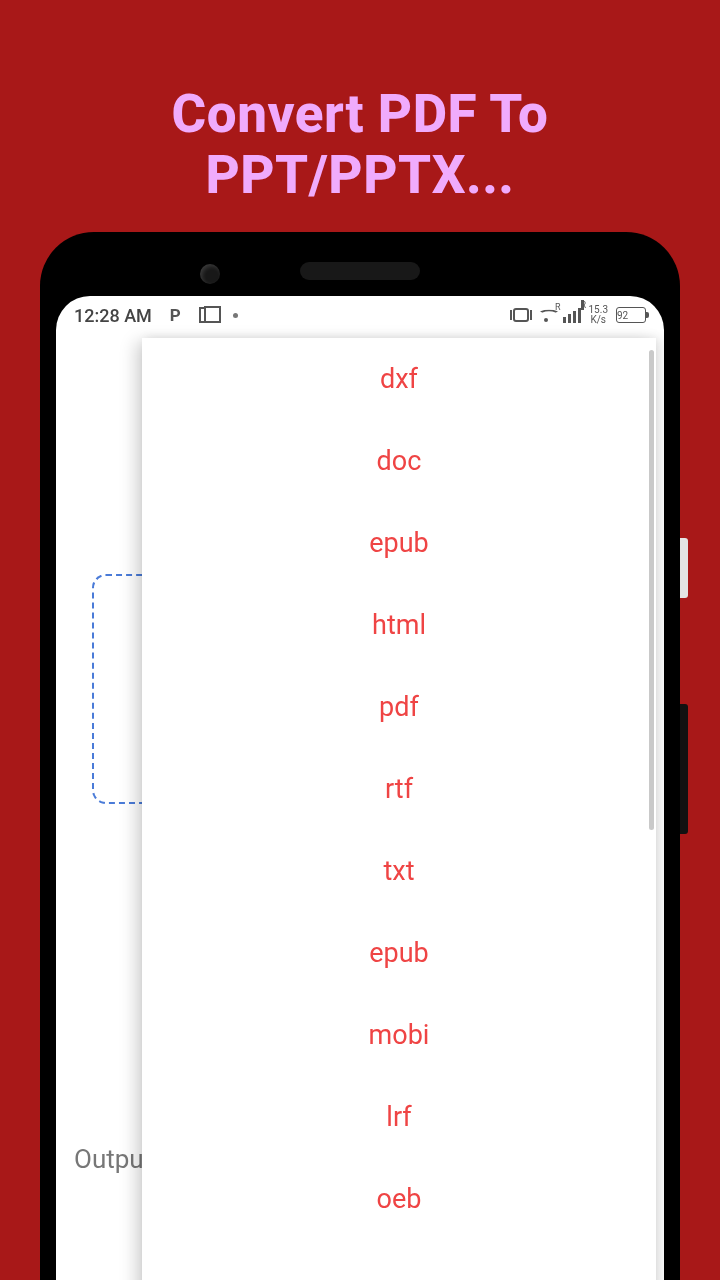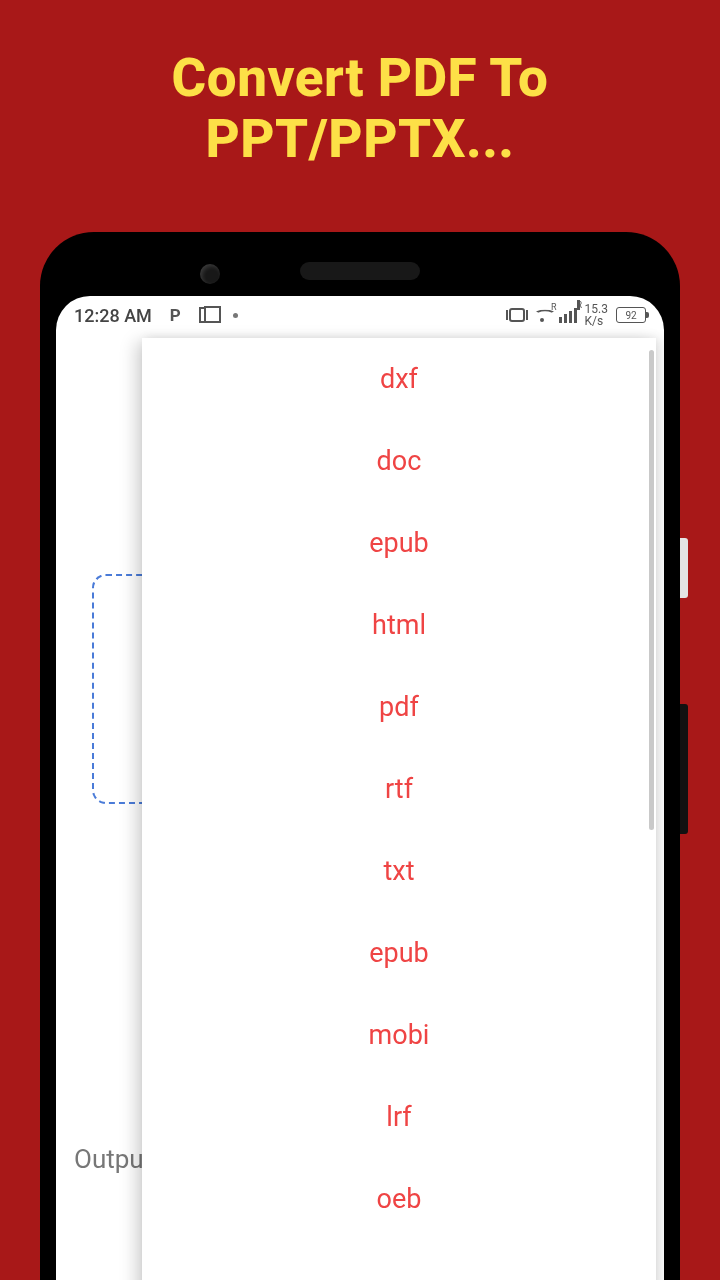--- a/index.html
+++ b/index.html
@@ -3,26 +3,27 @@
 <meta charset="utf-8">
 <style>
   * { margin: 0; padding: 0; box-sizing: border-box; }
   html, body { width: 720px; height: 1280px; overflow: hidden; }
   body {
     background: #a81818;
     font-family: -apple-system, BlinkMacSystemFont, "Segoe UI", Roboto, sans-serif;
   }
   .promo-title {
     text-align: center;
-    color: #fde047;
+    color: #f0abfc;
     font-weight: 800;
     font-size: 53px;
     line-height: 1.15;
     padding-top: 48px;
     letter-spacing: 0.5px;
+    margin-top: 36px;
   }
   .phone-frame {
     position: absolute;
     left: 40px;
     right: 40px;
     top: 232px;
     bottom: -40px;
     background: #000;
     border-radius: 54px 54px 0 0;
     padding: 14px 16px 0 16px;
@@ -78,22 +79,22 @@
   .sig-bars span { width:3px; background:#555; display:inline-block;}
   .sig-bars .b1{height:6px}.sig-bars .b2{height:9px}.sig-bars .b3{height:12px}.sig-bars .b4{height:15px}
   .sig-r { font-size:9px; position:absolute; top:-8px; right:-3px; color:#555;}
   .wifi-ic { width:18px; height:14px; position:relative; }
   .wifi-ic::before{content:""; position:absolute; bottom:0; left:7px; width:4px; height:4px; background:#555; border-radius:50%;}
   .wifi-ic::after{content:""; position:absolute; bottom:0; left:0; width:18px; height:18px; border:3px solid #555; border-bottom:none; border-left-color:transparent; border-right-color:transparent; border-radius:50% 50% 0 0; transform:scaleY(0.6); transform-origin:bottom;}
   .wifi-r { font-size:9px; position:absolute; top:-6px; right:-6px; color:#555;}
   .vib-ic { width:16px; height:14px; border:2px solid #555; border-radius:3px; position:relative;}
   .vib-ic::before,.vib-ic::after{content:"";position:absolute;width:2px;height:10px;background:#555;top:0;}
   .vib-ic::before{left:-5px}.vib-ic::after{right:-5px}
-  .net-rate { font-size:12px; line-height:1; color:#555; text-align:left;}
-  .batt { width:30px; height:16px; border:1.5px solid #555; border-radius:3px; position:relative; display:flex; align-items:center; justify-content:center; font-size:10px; color:#555;}
+  .net-rate { font-size:10px; line-height:1; color:#555; text-align:center;}
+  .batt { width:30px; height:16px; border:1.5px solid #555; border-radius:3px; position:relative; display:flex; align-items:center; font-size:10px; color:#555;}
   .batt::after{content:"";position:absolute;right:-4px;top:4px;width:3px;height:6px;background:#555;border-radius:0 2px 2px 0;}
   .p-ic{font-weight:700;font-size:17px;color:#555;}
   .pp-ic{width:16px;height:16px;border:2px solid #555;position:relative;}
   .pp-ic::after{content:"";position:absolute;left:3px;top:-3px;width:13px;height:13px;border:2px solid #555;background:#fff;}
   .dot-ic{width:5px;height:5px;background:#777;border-radius:50%;}
 
   .app-body { position: relative; height: calc(100% - 38px); }
   .bg-dashed {
     position: absolute;
     left: 36px; top: 240px;

